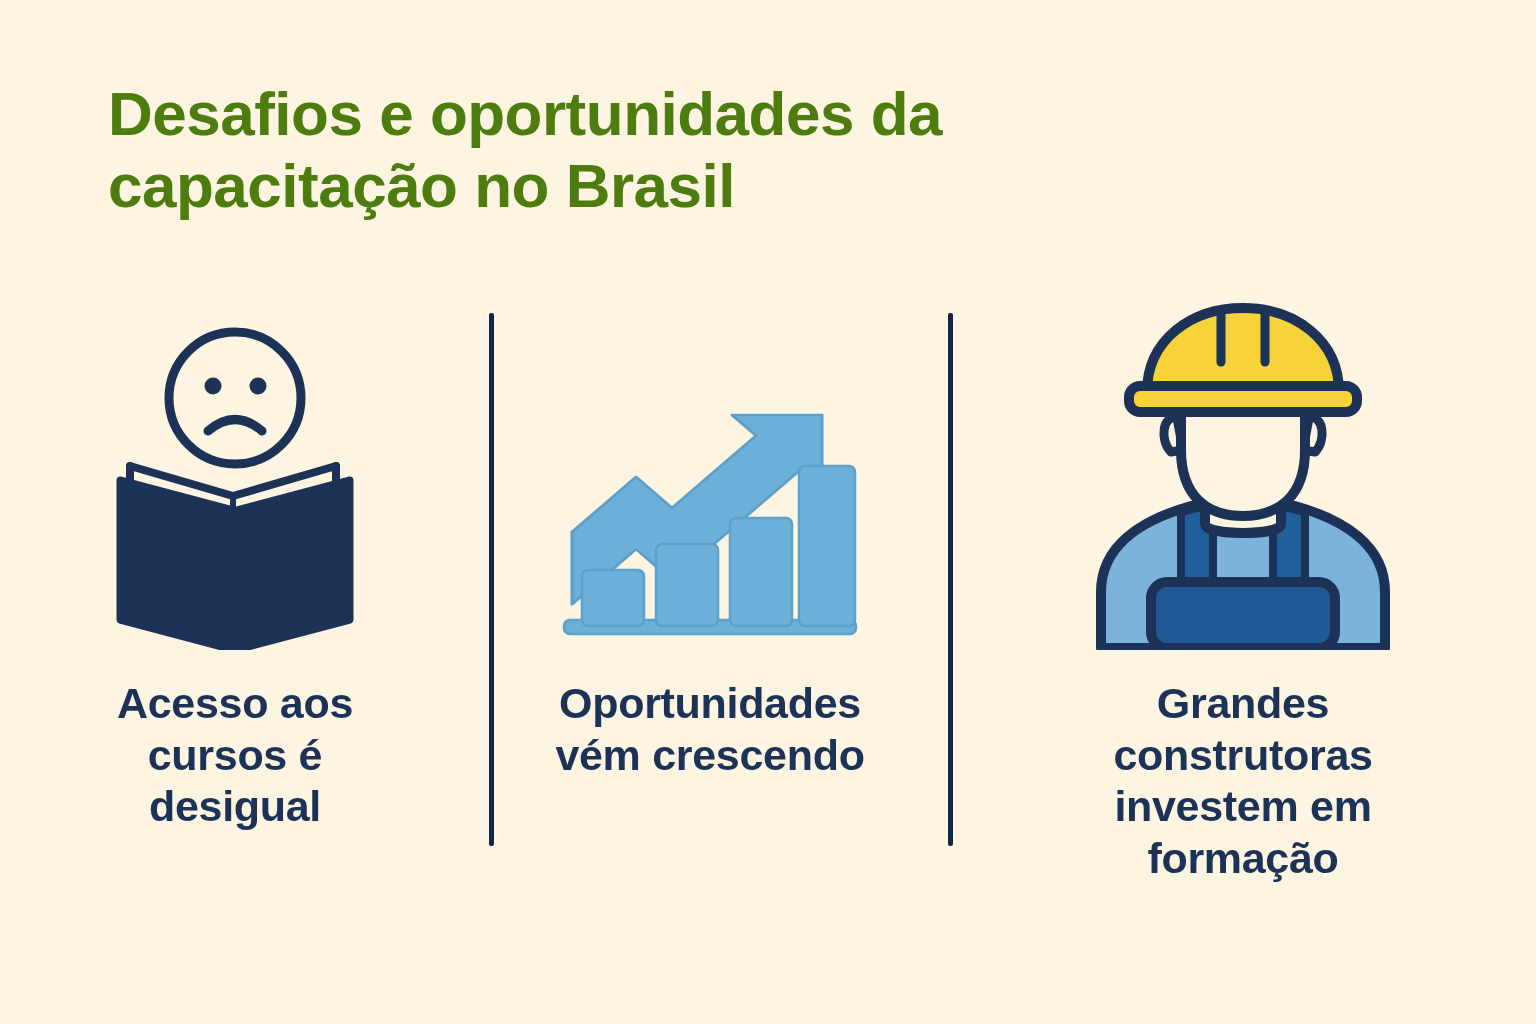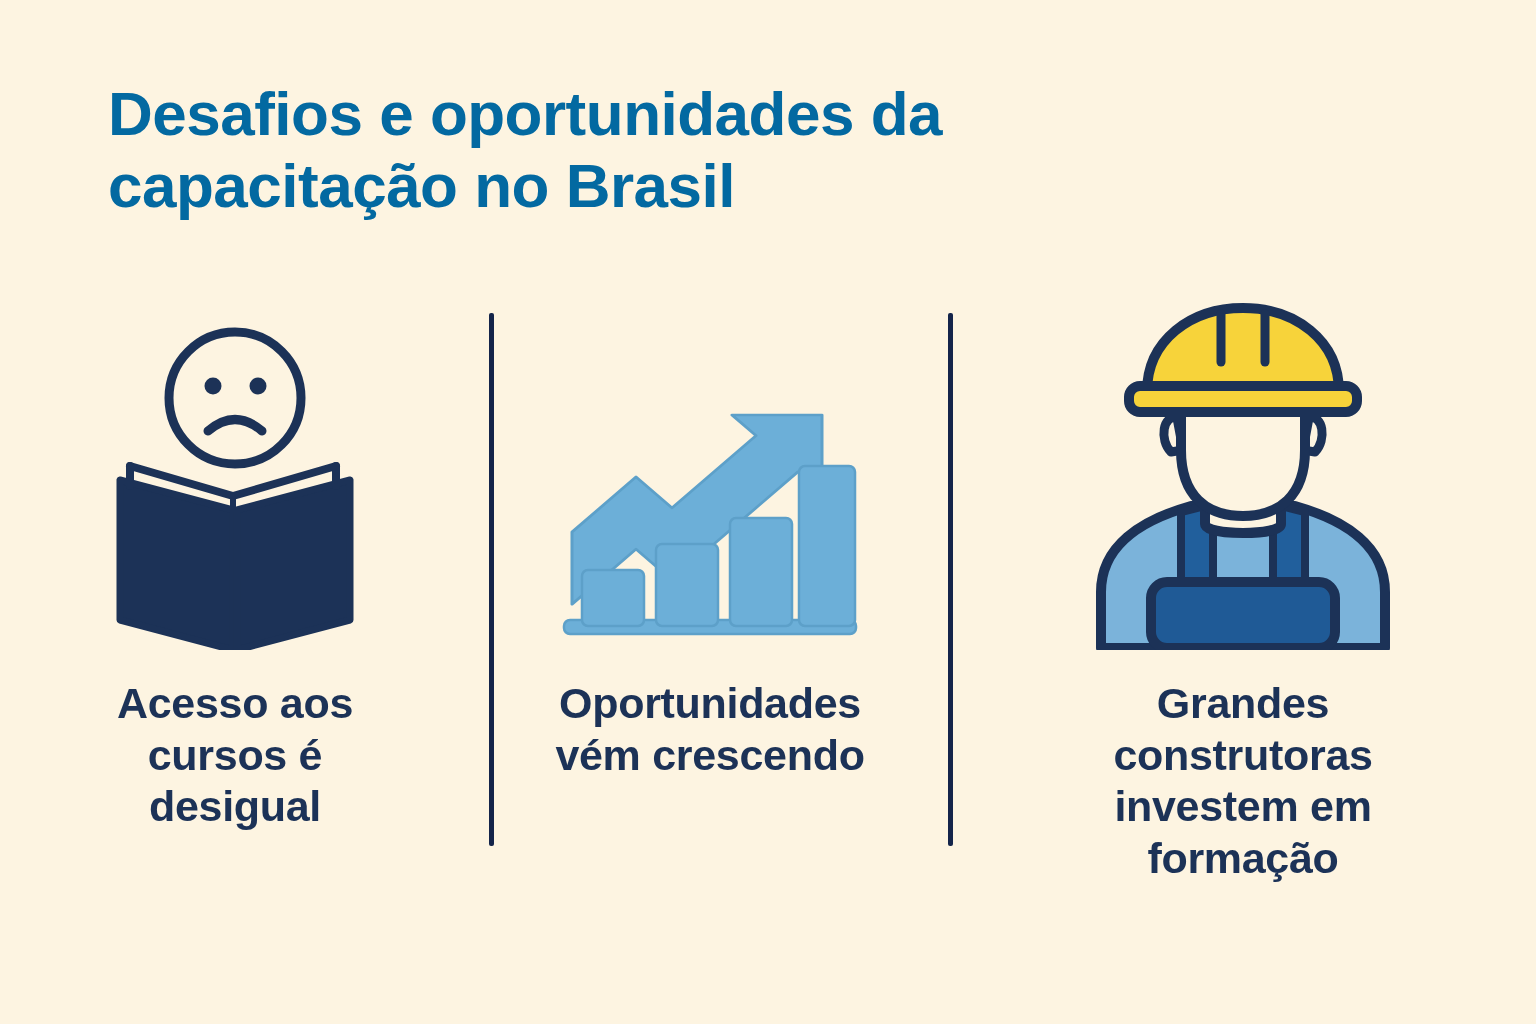--- a/index.html
+++ b/index.html
@@ -22,21 +22,21 @@
     background: #fdf4e1;
     box-sizing: border-box;
   }
 
   
   .title {
     position: absolute;
     left: 108px;
     top: 78px;
     width: 1180px;
-    color: #0369a1;
+    color: #4d7c0f;
     font-size: 62px;
     font-weight: bold;
     line-height: 1.16;
     letter-spacing: -0.5px;
     white-space: pre-line;
   }
 
   
   .columns {
     position: absolute;

